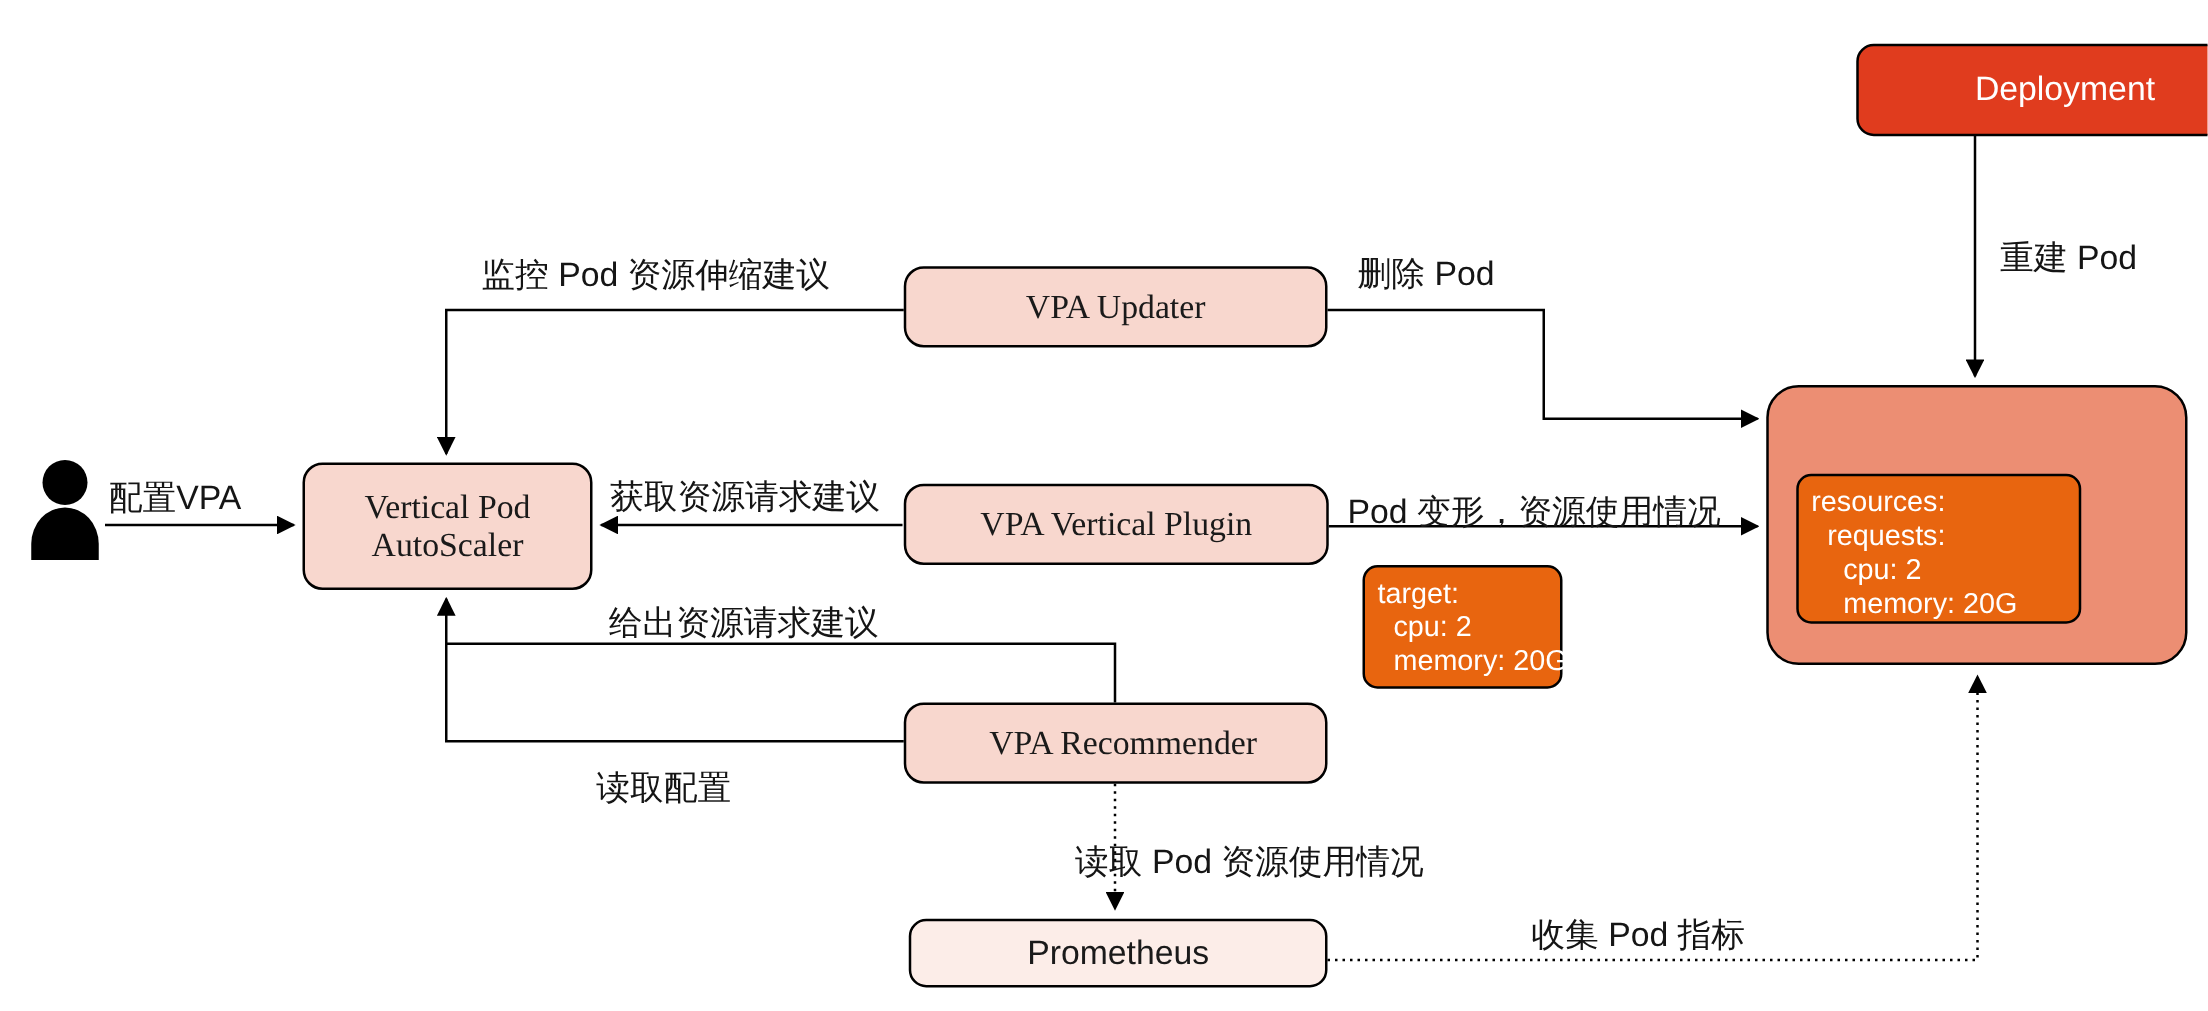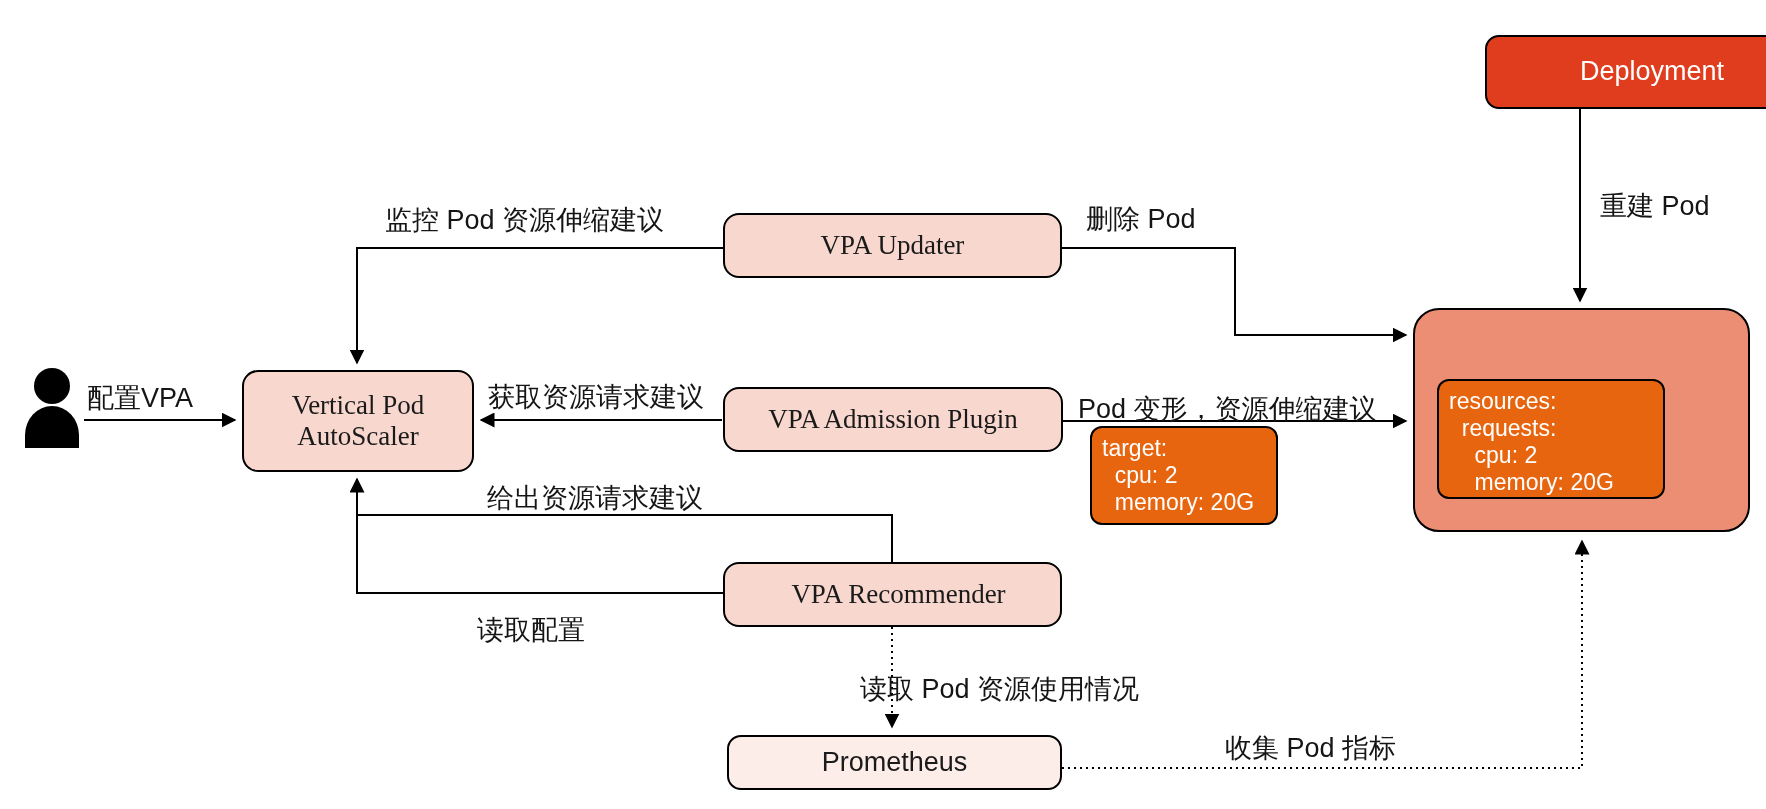--- a/index.html
+++ b/index.html
@@ -72,46 +72,46 @@
 
 <div class="node deployment" style="left:1485px;top:35px;width:334px;height:74px;">Deployment</div>
 
 <div class="pod" style="left:1413px;top:308px;width:337px;height:224px;">
   <div class="codebox" style="left:22px;top:69px;width:228px;height:120px;">resources:
   requests:
     cpu: 2
     memory: 20G</div>
 </div>
 
-<div class="codebox" style="left:1090px;top:426px;width:188px;height:99px;border-radius:12px;">target:
+<div class="codebox" style="left:1090px;top:452px;width:160px;height:99px;border-radius:12px;">target:
   cpu: 2
   memory: 20G</div>
 
 <div class="node component two-line" style="left:242px;top:370px;width:232px;height:102px;">Vertical Pod
 AutoScaler</div>
 
 <div class="node component" style="left:723px;top:213px;width:339px;height:65px;">VPA Updater</div>
 
-<div class="node component" style="left:723px;top:387px;width:340px;height:65px;">VPA Admission Plugin</div>
+<div class="node component" style="left:723px;top:387px;width:340px;height:65px;">VPA Vertical Plugin</div>
 
 <div class="node component" style="left:723px;top:562px;width:339px;height:65px;padding-left:12px;">VPA Recommender</div>
 
 <div class="node prometheus" style="left:727px;top:735px;width:335px;height:55px;text-align:center;">Prometheus</div>
 
 <div class="edge-label" style="left:1600px;top:188px;">重建 Pod</div>
 
 <div class="edge-label" style="left:385px;top:202px;">监控 Pod 资源伸缩建议</div>
 
 <div class="edge-label" style="left:1086px;top:201px;">删除 Pod</div>
 
 <div class="edge-label" style="left:87px;top:380px;">配置VPA</div>
 
 <div class="edge-label" style="left:488px;top:379px;">获取资源请求建议</div>
 
-<div class="edge-label" style="left:1078px;top:391px;">Pod 变形，资源伸缩建议</div>
+<div class="edge-label" style="left:1078px;top:391px;">Pod 变形，资源使用情况</div>
 
 <div class="edge-label" style="left:487px;top:480px;">给出资源请求建议</div>
 
 <div class="edge-label" style="left:477px;top:612px;">读取配置</div>
 
 <div class="edge-label" style="left:860px;top:671px;">读取 Pod 资源使用情况</div>
 
 <div class="edge-label" style="left:1225px;top:730px;">收集 Pod 指标</div>
 
 </body></html>

